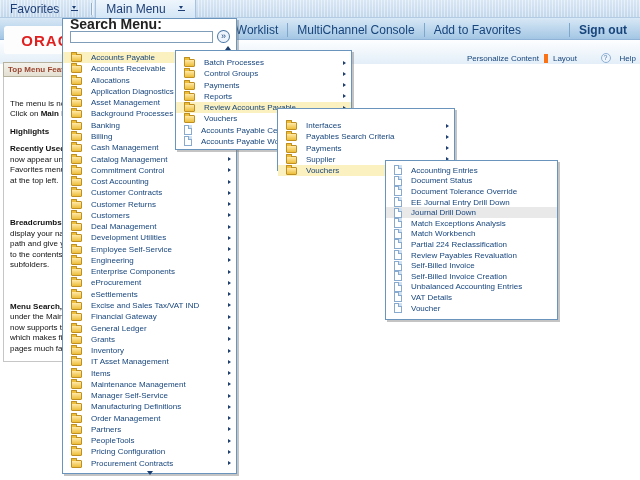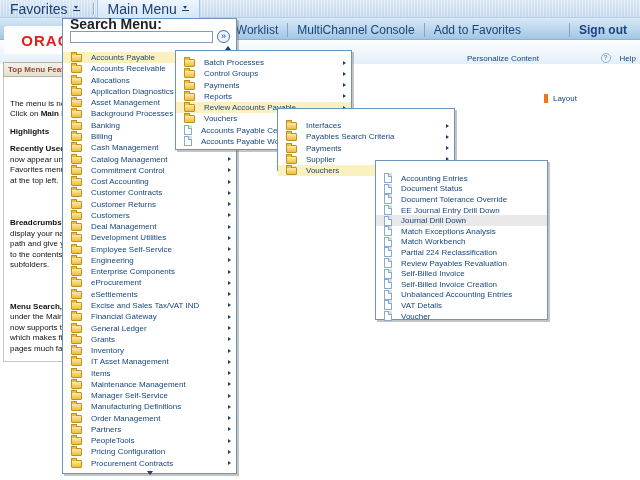--- a/index.html
+++ b/index.html
@@ -5,22 +5,22 @@
   html,body{margin:0;padding:0;background:#fff;}
   .screen{position:relative;width:640px;height:480px;background:#fff;overflow:hidden;
           font-family:"Liberation Sans",sans-serif;-webkit-font-smoothing:antialiased;}
   *{box-sizing:border-box;}
 
   
   .topbar{position:absolute;left:0;top:0;width:640px;height:18px;
     background:linear-gradient(#d9e7f5,#c3d8ec);
     background-image:repeating-linear-gradient(90deg,rgba(255,255,255,.45) 0 1px,rgba(255,255,255,0) 1px 3px),linear-gradient(#d9e7f5,#c3d8ec);
     border-bottom:1px solid #b3cce4;display:flex;align-items:center;}
-  .tab{display:flex;align-items:center;gap:5px;height:18px;padding:0 10px;
-       font-size:14px;color:#1d3e76;cursor:pointer;}
+  .tab{display:flex;align-items:center;gap:12px;height:18px;padding:0 10px;
+       font-size:12px;color:#1d3e76;cursor:pointer;}
   .tab.active{background:linear-gradient(#eef5fc,#d3e6f6);
        border-left:1px solid #a6c2dc;border-right:1px solid #a6c2dc;}
   .caret{position:relative;width:7px;height:6px;}
   .caret::before{content:"";position:absolute;left:1px;top:0;
        border-left:2.5px solid transparent;border-right:2.5px solid transparent;
        border-top:3px solid #1d3e76;}
   .caret::after{content:"";position:absolute;left:0;top:4px;width:7px;height:1px;background:#1d3e76;}
   .tb-div{width:1px;height:12px;background:#8fb0cc;margin:0 3px;box-shadow:1px 0 0 #eef5fb;}
 
   
@@ -29,21 +29,21 @@
   .band2 .links{position:absolute;right:4px;top:5px;display:flex;align-items:center;font-size:12px;}
   .hlink{color:#17457c;padding:0 9px;cursor:pointer;white-space:nowrap;}
   .hlink + .hlink{border-left:1px solid #7fa6cb;}
   .hlink.bold{font-weight:bold;margin-left:39px;}
 
   
   .band3{position:absolute;left:0;top:40px;width:640px;height:24px;
     background:linear-gradient(#fdfeff,#e3eef8);}
   .personalize{position:absolute;top:54px;right:58px;font-size:8px;color:#17457c;display:flex;}
   .p-link{padding:0 5px;cursor:pointer;white-space:nowrap;}
-  .p-link + .p-link{border-left:4px solid #f97316;margin-top:40px;}
+  .p-link + .p-link{border-left:4px solid #f97316;}
   .help{position:absolute;top:53px;right:4px;display:flex;align-items:center;gap:9px;
         font-size:8px;color:#17457c;cursor:pointer;}
   .help-icon{width:10px;height:10px;border-radius:50%;border:1px solid #8fb0d4;color:#4a7ab0;
         font-size:7px;line-height:8px;text-align:center;background:#eef4fb;}
 
   
   .logo{position:absolute;left:4px;top:26px;width:104px;height:28px;background:#fdfdfd;
         border-radius:3px;display:flex;align-items:center;justify-content:center;z-index:2;}
   .logo span{color:#e01f1f;font-weight:bold;font-size:15px;letter-spacing:1px;}
 
@@ -56,21 +56,21 @@
   .pg-head{font-weight:bold;margin:2px 0 5px 52px;}
   .pg-line{white-space:nowrap;}
   .pg-line b{font-weight:bold;}
 
   
   .menu{position:absolute;background:#fff;border:1px solid #6b94bd;
         box-shadow:2px 2px 0 rgba(125,125,125,.45);font-size:8px;color:#17457c;}
   .menu1{left:62px;top:18px;width:175px;height:456px;z-index:10;}
   .menu2{left:175px;top:50px;width:177px;height:100px;z-index:11;padding-top:6px;}
   .menu3{left:277px;top:108px;width:178px;height:63px;z-index:12;padding-top:11px;}
-  .menu4{left:375px;top:160px;width:173px;height:160px;z-index:13;padding-top:12px;}
+  .menu4{left:385px;top:160px;width:173px;height:160px;z-index:13;padding-top:4px;}
 
   .mi{display:flex;align-items:center;height:11.27px;padding:0 5px 0 8px;cursor:pointer;}
   .menu4 .mi{height:10.6px;}
   .mi-label{margin-left:9px;flex:1;white-space:nowrap;overflow:hidden;}
   .mi-arrow{width:0;height:0;border-top:2.5px solid transparent;border-bottom:2.5px solid transparent;
         border-left:3.5px solid #1d3e6e;}
   .mi.hl{background:#faf0c0;}
   .mi.hl2{background:#e9e9e9;}
 
   

